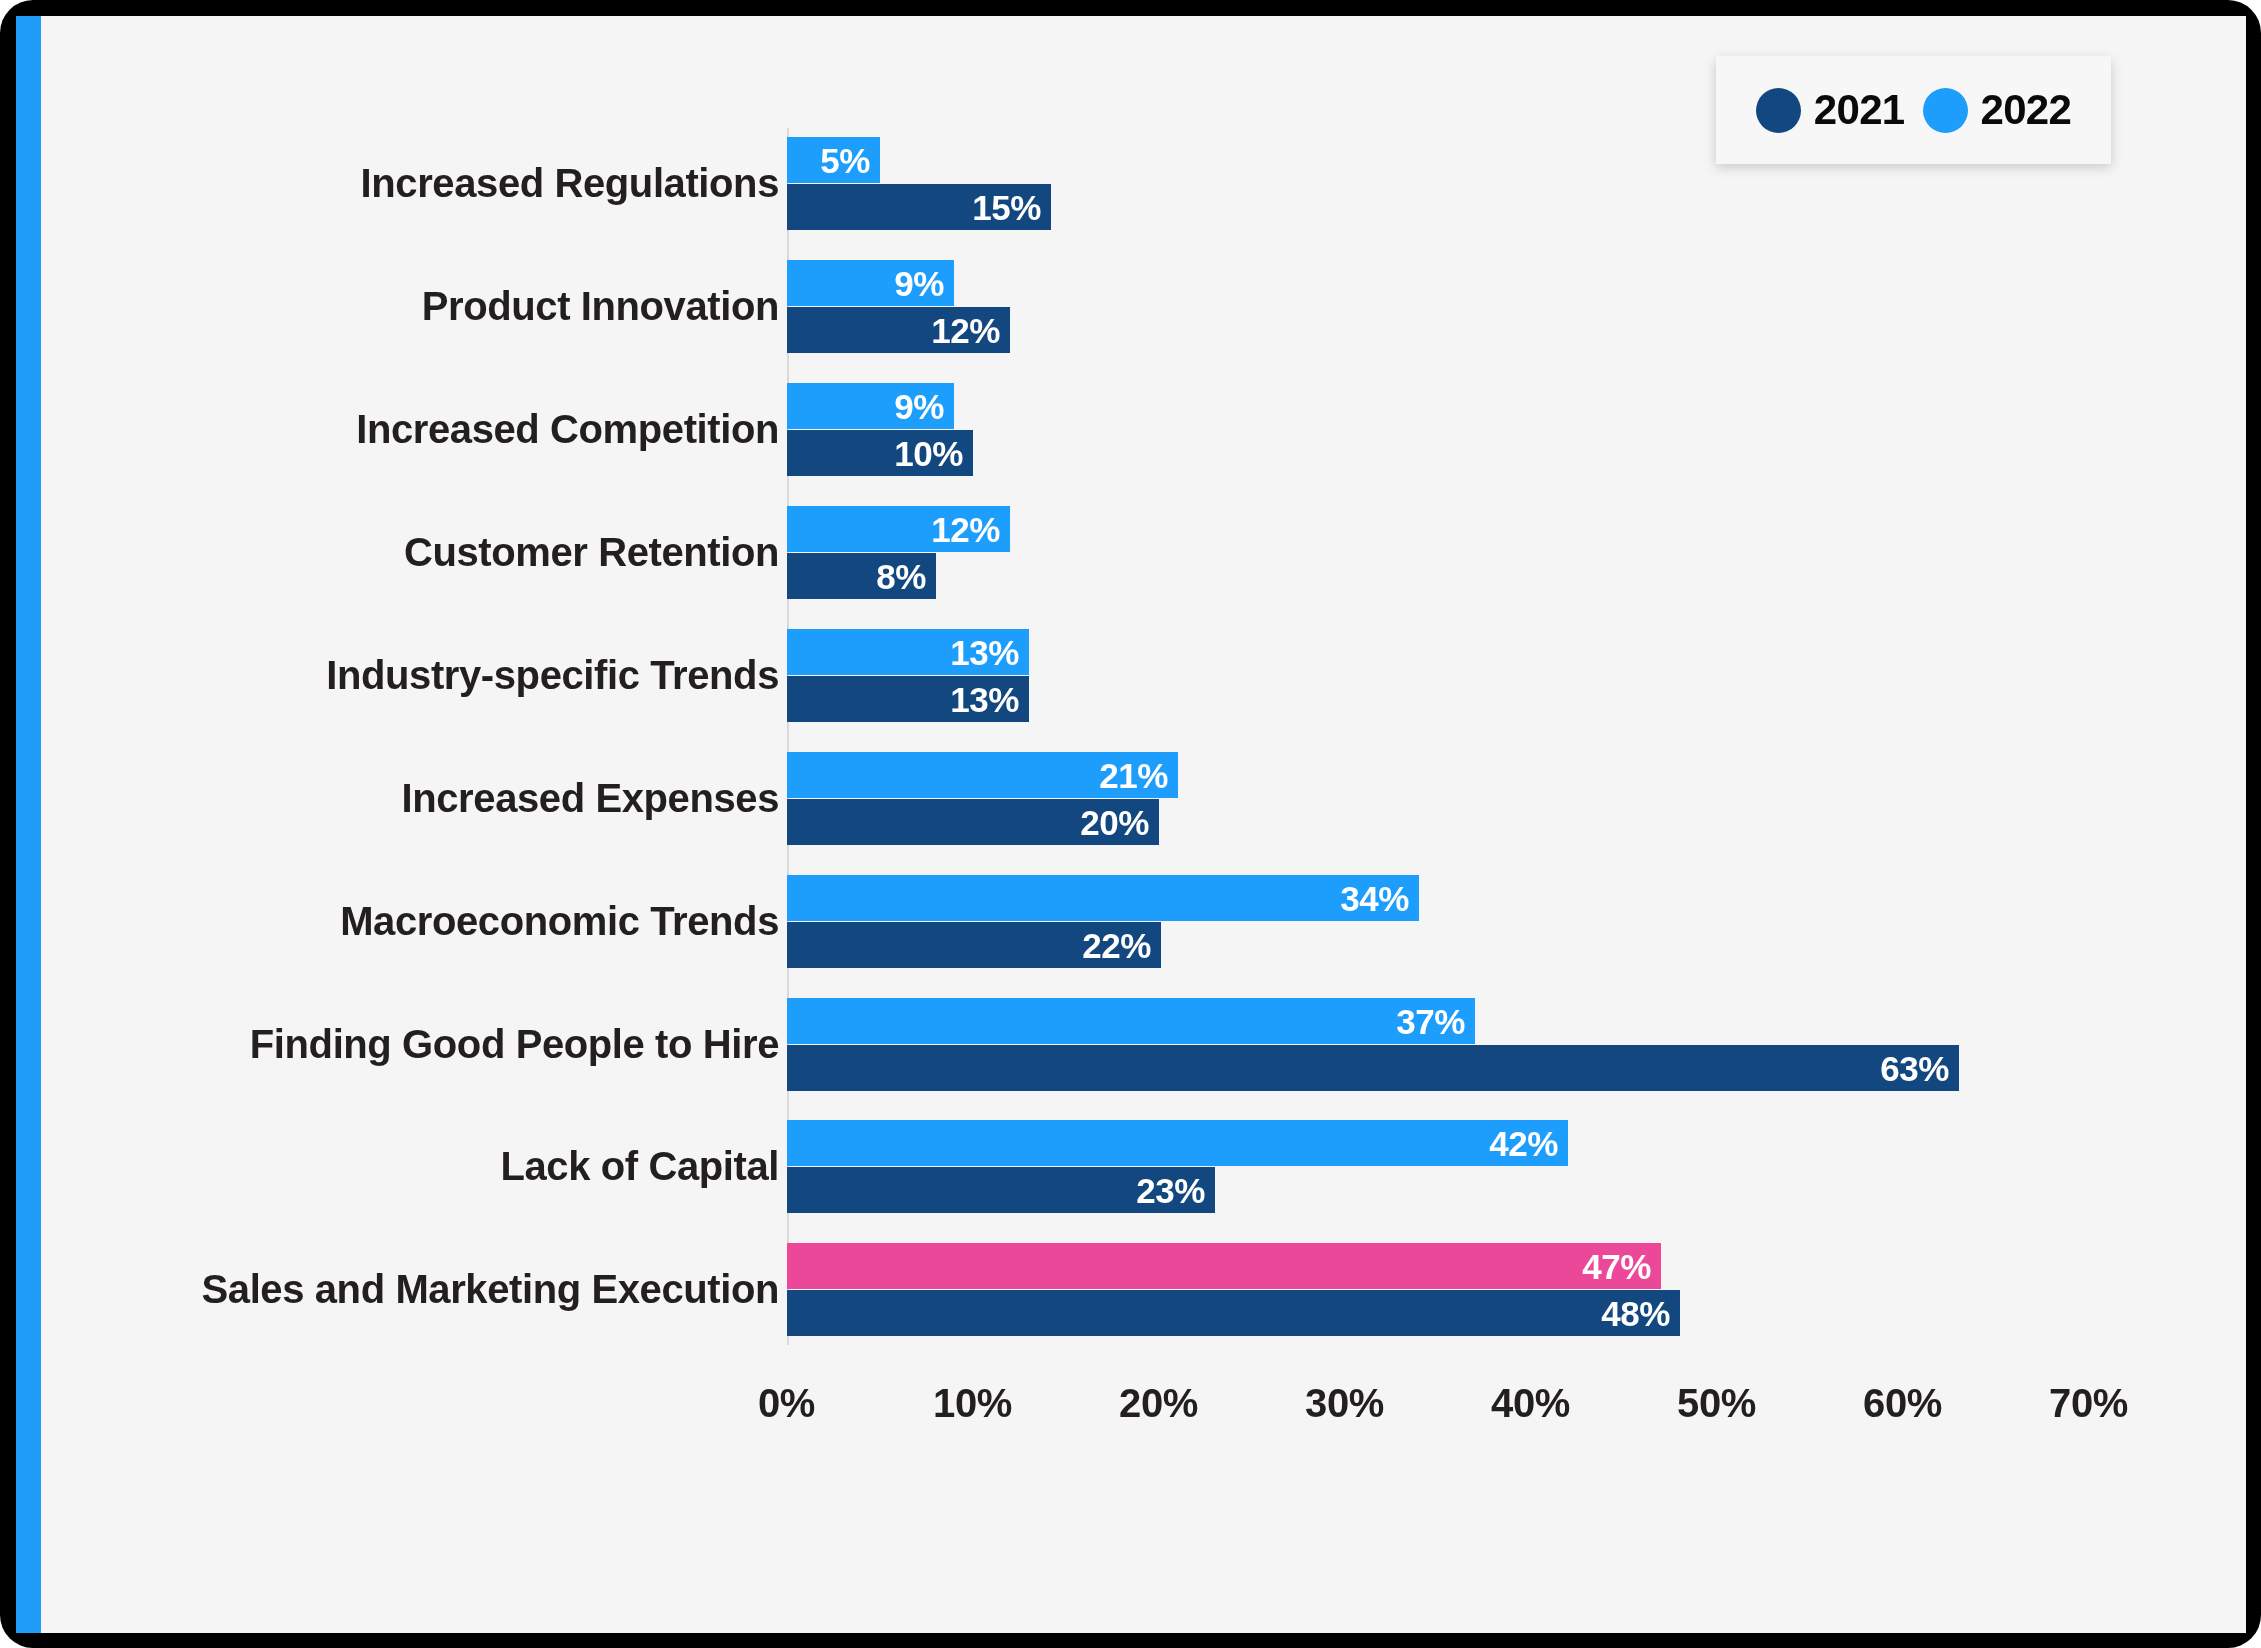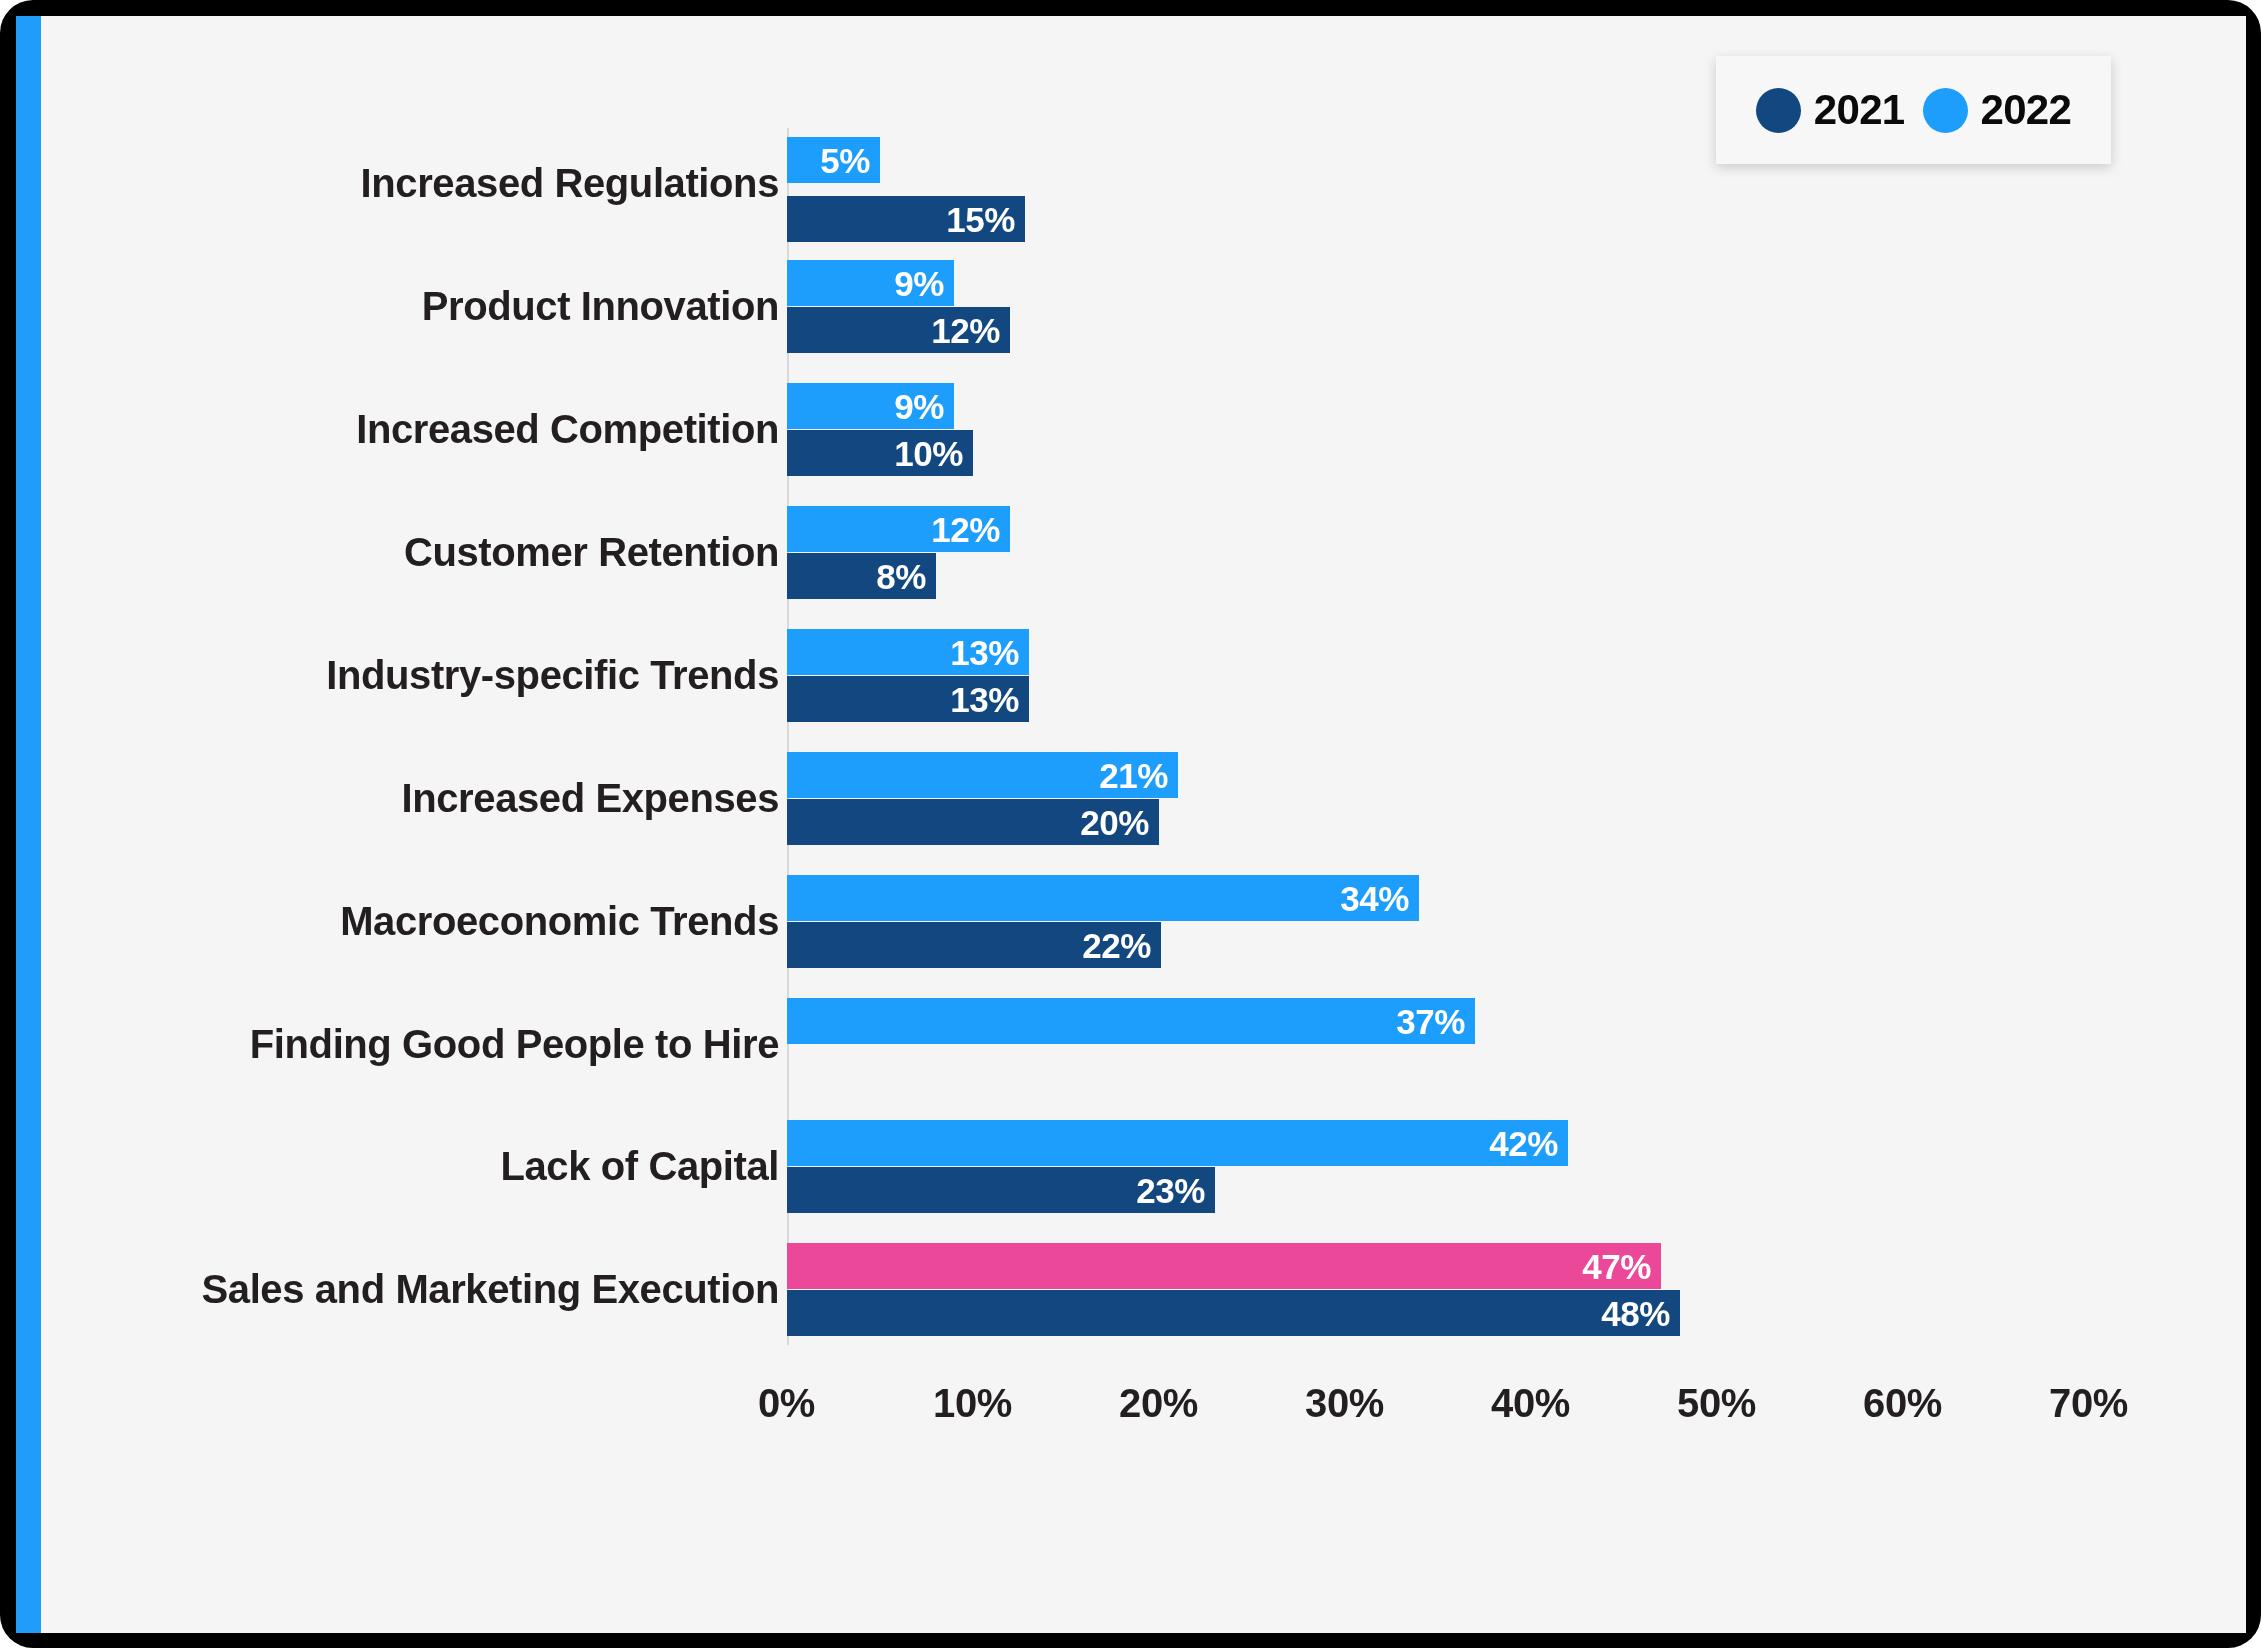--- a/index.html
+++ b/index.html
@@ -160,21 +160,21 @@
     <div id="chart">
 
       <div id="axis-line"></div>
 
       <div id="rows">
           <div class="cat-row" style="top: 120px;">
             <div class="cat-label">Increased Regulations</div>
             <div class="bar top" style="width: 93px; background: rgb(30, 158, 252);">
               <span class="bar-value">5%</span>
             </div>
-            <div class="bar bottom" style="width: 238px; background: rgb(18, 71, 127); margin-top: 12px;">
+            <div class="bar bottom" style="width: 264px; background: rgb(18, 71, 127);">
               <span class="bar-value">15%</span>
             </div>
           </div>
           <div class="cat-row" style="top: 243px;">
             <div class="cat-label">Product Innovation</div>
             <div class="bar top" style="width: 167px; background: rgb(30, 158, 252);">
               <span class="bar-value">9%</span>
             </div>
             <div class="bar bottom" style="width: 223px; background: rgb(18, 71, 127);">
               <span class="bar-value">12%</span>
@@ -222,20 +222,23 @@
               <span class="bar-value">34%</span>
             </div>
             <div class="bar bottom" style="width: 374px; background: rgb(18, 71, 127);">
               <span class="bar-value">22%</span>
             </div>
           </div>
           <div class="cat-row" style="top: 981px;">
             <div class="cat-label">Finding Good People to Hire</div>
             <div class="bar top" style="width: 688px; background: rgb(30, 158, 252); text-align: right;">
               <span class="bar-value">37%</span>
+            </div>
+            <div class="bar bottom" style="width: 1172px; background: rgb(18, 71, 127);">
+              <span class="bar-value">63%</span>
             </div>
           </div>
           <div class="cat-row" style="top: 1103px;">
             <div class="cat-label">Lack of Capital</div>
             <div class="bar top" style="width: 781px; background: rgb(30, 158, 252);">
               <span class="bar-value">42%</span>
             </div>
             <div class="bar bottom" style="width: 428px; background: rgb(18, 71, 127);">
               <span class="bar-value">23%</span>
             </div>

